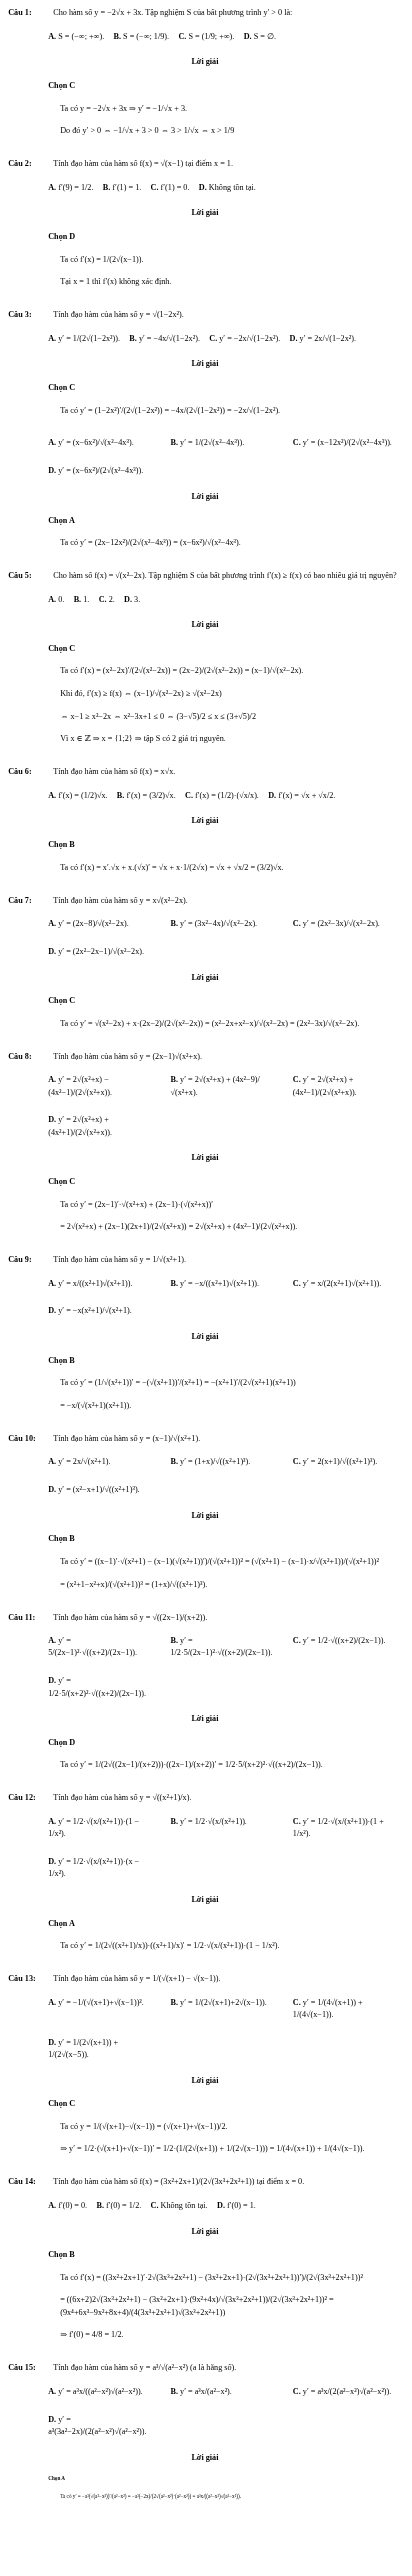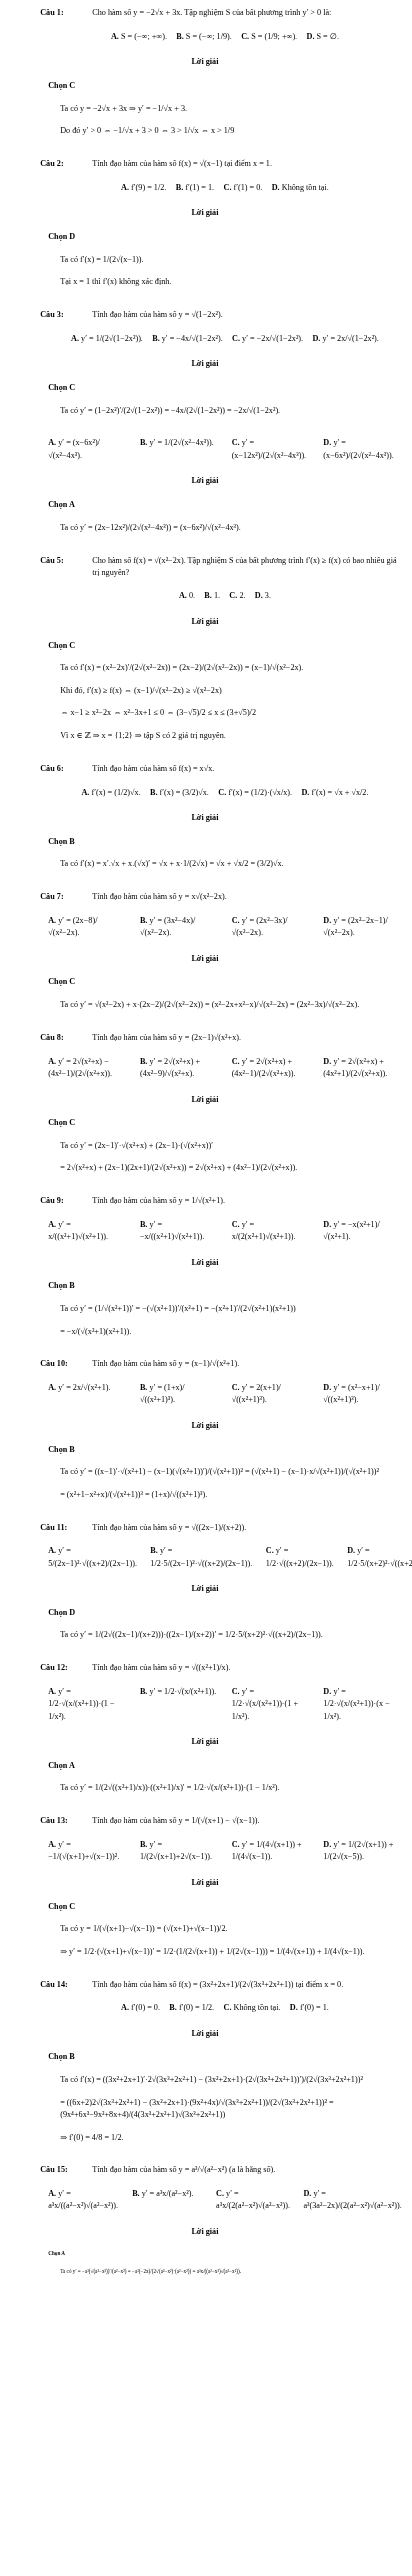--- a/index.html
+++ b/index.html
@@ -10,34 +10,34 @@
     font-family: "Liberation Serif", "DejaVu Serif", serif;
     font-size: 8.2px;
     line-height: 1.5;
   }
   #doc {
     width: 412px;
     box-sizing: border-box;
     padding: 7.2px 10.3px 13.4px 8.2px;
   }
   .question { margin-bottom: 20.6px; }
-  .q-header { display: flex; gap: 18px; margin-bottom: 10.3px; margin-left: 32px; }
+  .q-header { display: flex; gap: 11px; margin-bottom: 10.3px; }
   .q-number { font-weight: bold; white-space: nowrap; min-width: 34px; }
   .q-prompt { flex: 1; }
   .options { margin: 11.3px 0 11.3px 40px; }
   .options.row4 {
     display: flex;
     flex-wrap: wrap;
-    justify-content: center;
+    justify-content: flex-start;
     gap: 5.2px 9.3px;
   }
   .options.row4 .option { flex: 0 1 auto; }
   .options.grid2 {
     display: grid;
-    grid-template-columns: 1fr 1fr 1fr 1fr;
+    grid-template-columns: 1fr 1fr 1fr;
     gap: 15.5px 13.4px;
   }
   .opt-letter { font-weight: bold; }
   .solution-heading {
     text-align: center;
     font-weight: bold;
     margin: 13.4px 0 11.3px 0;
   }
   .choose { font-weight: bold; margin: 0 0 10.3px 40px; }
   .solution { margin-left: 52px; }

